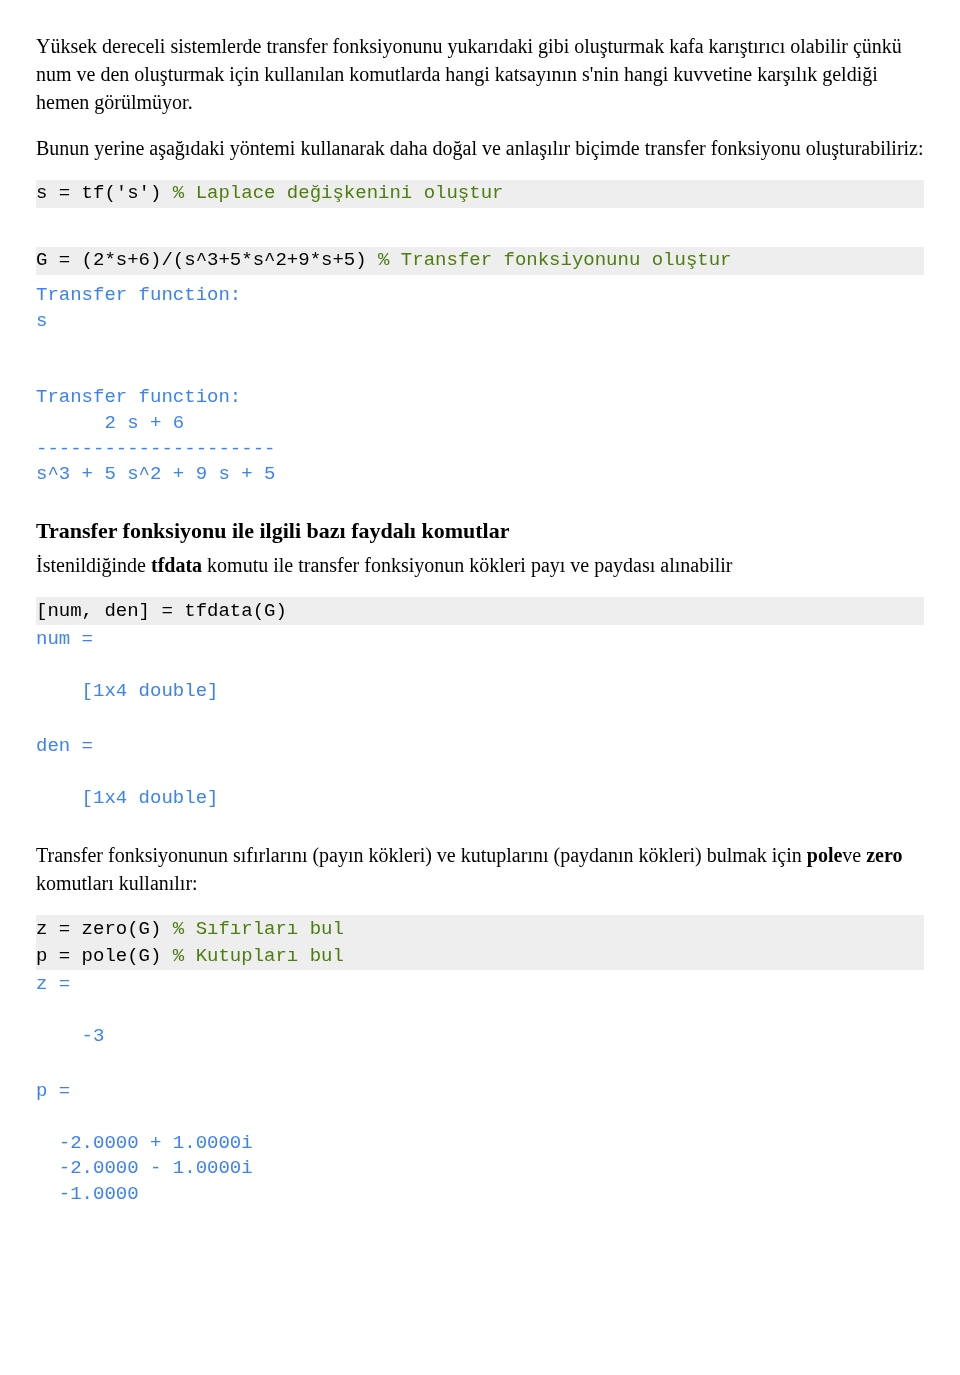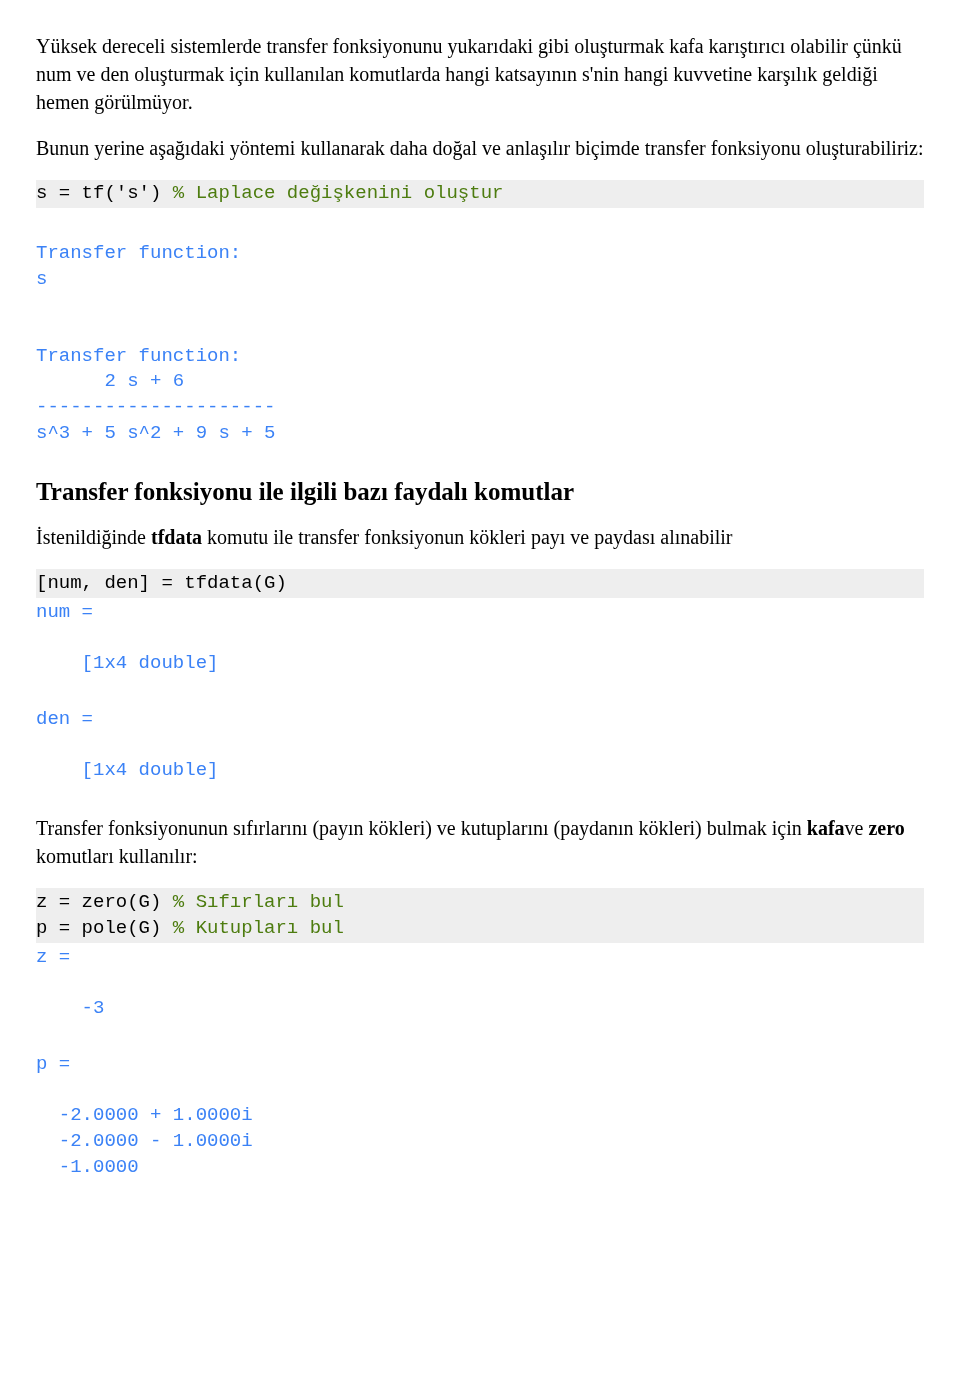--- a/index.html
+++ b/index.html
@@ -26,35 +26,35 @@
     .green { color: #4d7c0f; }
     .gray-code {
       background: #eeeeee;
       font-family: "Courier New", Courier, monospace;
       font-size: 19px;
       white-space: pre;
       padding: 1px 0;
     }
     h2 {
       font-family: "Times New Roman", Times, serif;
-      font-size: 25px;
+      font-size: 22px;
       font-weight: bold;
-      margin: 28px 0 14px 0;
+      margin: 28px 0 4px 0;
     }
     .bold { font-weight: bold; font-family: Liberation Serif, serif; }
   </style>
 </head>
 <body>
 
 <p>Yüksek dereceli sistemlerde transfer fonksiyonunu yukarıdaki gibi oluşturmak kafa karıştırıcı olabilir çünkü num ve den oluşturmak için kullanılan komutlarda hangi katsayının s'nin hangi kuvvetine karşılık geldiği hemen görülmüyor.</p>
 
 <p>Bunun yerine aşağıdaki yöntemi kullanarak daha doğal ve anlaşılır biçimde transfer fonksiyonu oluşturabiliriz:</p>
 
 <div class="code"><span class="gray-code" style="display:block"><span>s = tf('s') </span><span class="green">% Laplace değişkenini oluştur</span></span>
-</div>
+<span class="gray-code" style="display:block;margin-top:14px"><span>G = (2*s+6)/(s^3+5*s^2+9*s+5) </span><span class="green">% Transfer fonksiyonunu oluştur</span></span></div>
 
 <div class="code blue" style="margin-top:8px">Transfer function:
 s
  
 
 Transfer function:
       2 s + 6
 ---------------------
 s^3 + 5 s^2 + 9 s + 5</div>
 
@@ -64,21 +64,21 @@
 
 <div class="gray-code">[num, den] = tfdata(G)</div>
 <div class="code blue" style="margin-top:2px">num = 
 
     [1x4 double]</div>
 
 <div class="code blue" style="margin-top:30px">den = 
 
     [1x4 double]</div>
 
-<p style="margin-top:30px"><span>Transfer fonksiyonunun sıfırlarını (payın kökleri) ve kutuplarını (paydanın kökleri) bulmak için </span><span class="bold">kafa</span><span>ve </span><span class="bold">zero</span><span> komutları kullanılır:</span></p>
+<p style="margin-top:30px"><span>Transfer fonksiyonunun sıfırlarını (payın kökleri) ve kutuplarını (paydanın kökleri) bulmak için </span><span class="bold">pole</span><span>ve </span><span class="bold">zero</span><span> komutları kullanılır:</span></p>
 
 <div class="gray-code"><span>z = zero(G) </span><span class="green">% Sıfırları bul</span>
 <span>p = pole(G) </span><span class="green">% Kutupları bul</span></div>
 <div class="code blue" style="margin-top:2px">z =
 
     -3</div>
 
 <div class="code blue" style="margin-top:30px">p =
 
   -2.0000 + 1.0000i

